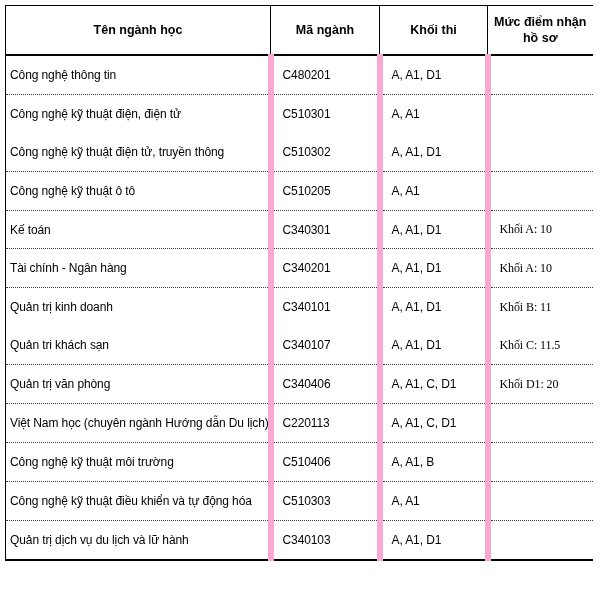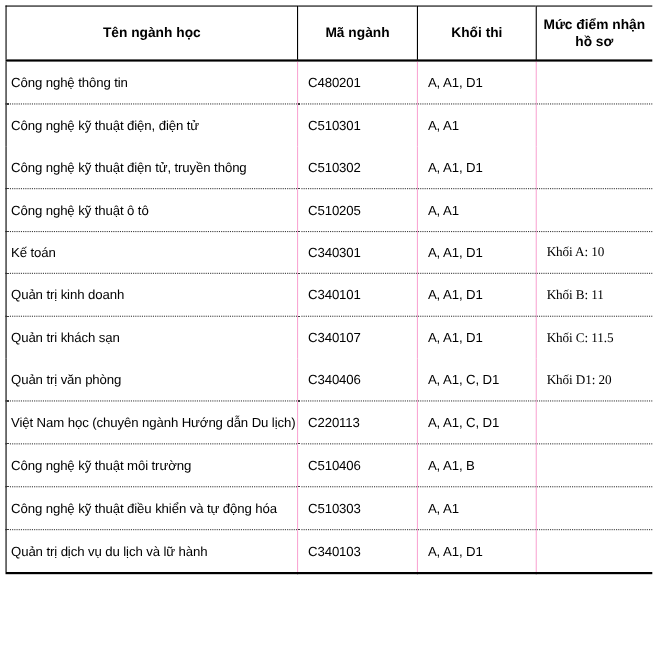--- a/index.html
+++ b/index.html
@@ -54,21 +54,21 @@
   tbody tr:nth-child(7),
   tbody tr:last-child {
     border-bottom: none;
   }
   td {
     height: 37.9px;
     font-size: 12px;
     letter-spacing: -0.1px;
     vertical-align: middle;
     padding: 0 0 0 9px;
-    border-right: 1px solid #f9a8d4;
+    border-right: 6px solid #f9a8d4;
     white-space: nowrap;
     overflow: hidden;
   }
   td:last-child { border-right: none; font-family: Liberation Serif, serif; }
   td.major-name { padding-left: 4px; }
 </style>
 </head>
 <body>
 
 <table class="admissions">
@@ -111,20 +111,26 @@
         <td class="exam-blocks">A, A1</td>
         <td class="score-threshold"></td>
       </tr>
       <tr>
         <td class="major-name">Kế toán</td>
         <td class="major-code">C340301</td>
         <td class="exam-blocks">A, A1, D1</td>
         <td class="score-threshold">Khối A: 10</td>
       </tr>
       <tr>
+        <td class="major-name">Tài chính - Ngân hàng</td>
+        <td class="major-code">C340201</td>
+        <td class="exam-blocks">A, A1, D1</td>
+        <td class="score-threshold">Khối A: 10</td>
+      </tr>
+      <tr>
         <td class="major-name">Quản trị kinh doanh</td>
         <td class="major-code">C340101</td>
         <td class="exam-blocks">A, A1, D1</td>
         <td class="score-threshold">Khối B: 11</td>
       </tr>
       <tr>
         <td class="major-name">Quản tri khách sạn</td>
         <td class="major-code">C340107</td>
         <td class="exam-blocks">A, A1, D1</td>
         <td class="score-threshold">Khối C: 11.5</td>

